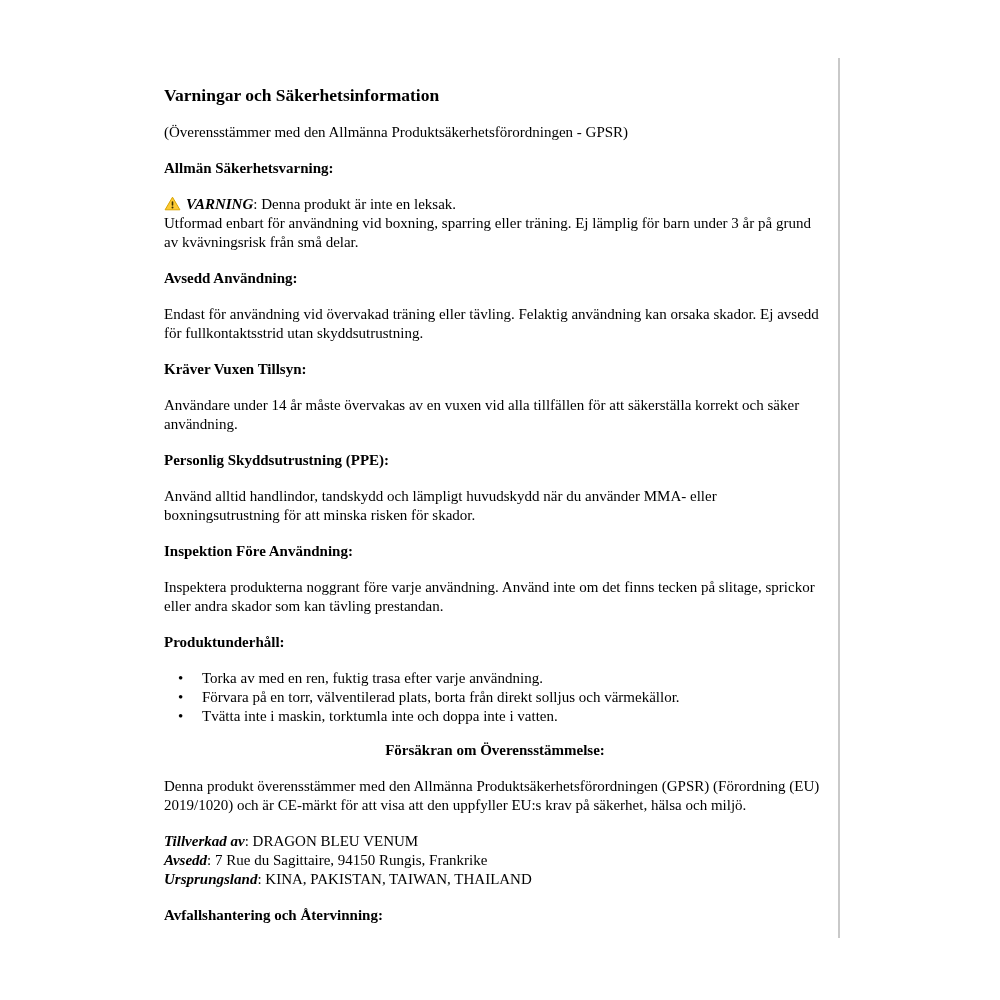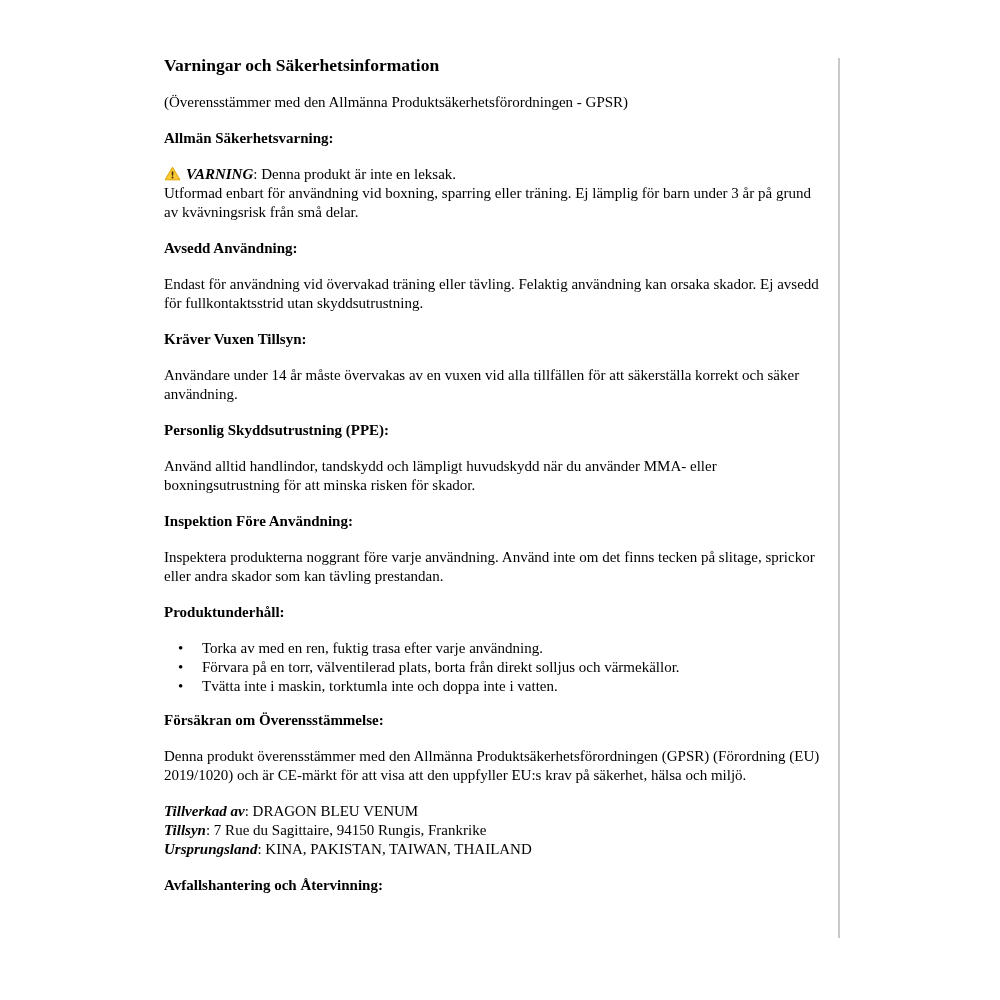--- a/index.html
+++ b/index.html
@@ -24,39 +24,40 @@
     position: absolute;
     left: 838px;
     top: 58px;
     width: 2px;
     height: 880px;
     background: #c9c9c9;
   }
   .content {
     position: absolute;
     left: 164px;
-    top: 54px;
+    top: 84px;
     width: 662px;
     font-size: 15px;
     line-height: 19px;
   }
   .doc-title {
     font-size: 17.5px;
     line-height: 22px;
     font-weight: bold;
     margin: 0 0 17px 0;
   }
   p {
     margin: 17px 0;
   }
   p.heading {
     font-weight: bold;
   }
   p.heading.tight {
     margin-top: 4px;
+    text-align: center;
   }
   ul.maintenance-list {
     margin: 17px 0 15px 0;
     padding: 0 0 0 38px;
     list-style: none;
   }
   ul.maintenance-list li {
     position: relative;
     line-height: 19px;
   }
@@ -117,21 +118,21 @@
       <li>Förvara på en torr, välventilerad plats, borta från direkt solljus och värmekällor.</li>
       <li>Tvätta inte i maskin, torktumla inte och doppa inte i vatten.</li>
     </ul>
 
     <p class="heading tight">Försäkran om Överensstämmelse:</p>
     <p>Denna produkt överensstämmer med den Allmänna Produktsäkerhetsförordningen (GPSR) (Förordning (EU) 2019/1020) och är CE-märkt för att visa att den uppfyller EU:s krav på säkerhet, hälsa och miljö.</p>
 
     <p>
       <strong>Tillverkad av</strong><span>: DRAGON BLEU VENUM</span>
       <br>
-      <strong>Tillsyn</strong><span>: 7 Rue du Sagittaire, 94150 Rungis, Frankrike</span>
+      <strong>Avsedd</strong><span>: 7 Rue du Sagittaire, 94150 Rungis, Frankrike</span>
       <br>
       <strong>Ursprungsland</strong><span>: KINA, PAKISTAN, TAIWAN, THAILAND</span>
     </p>
 
     <p class="heading">Avfallshantering och Återvinning:</p>
 
   </div>
 </div>
 
 </body></html>

